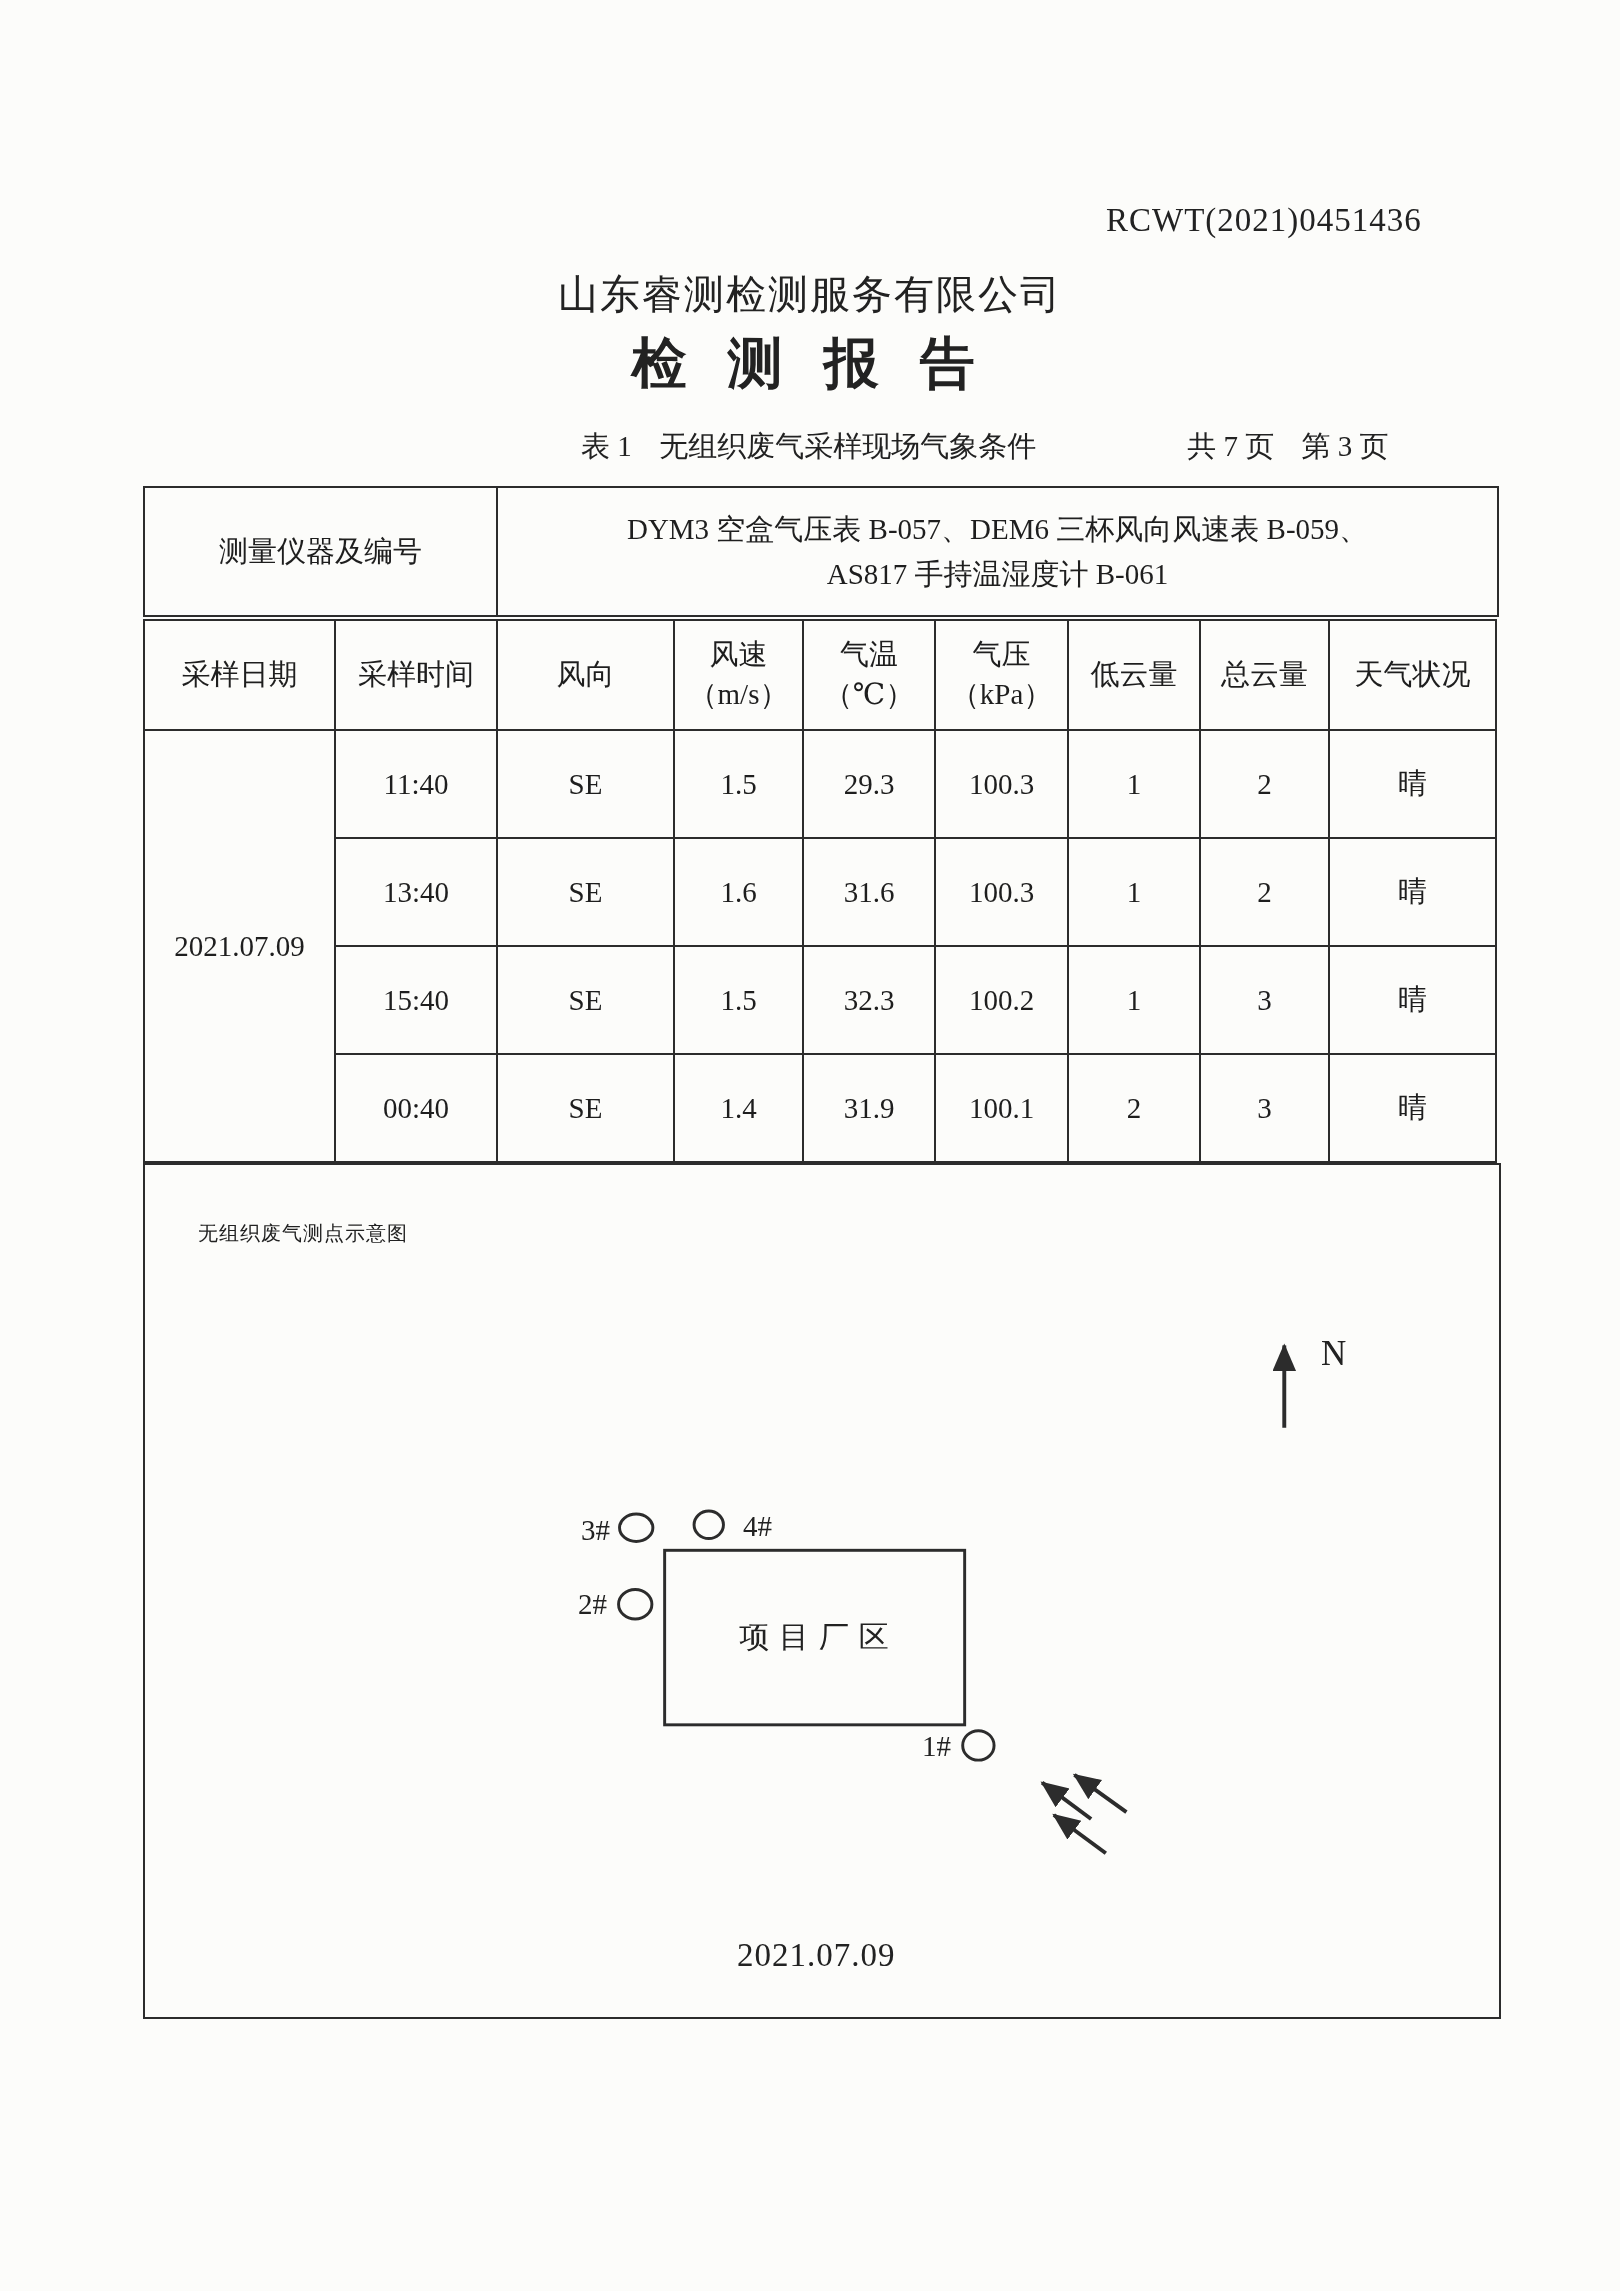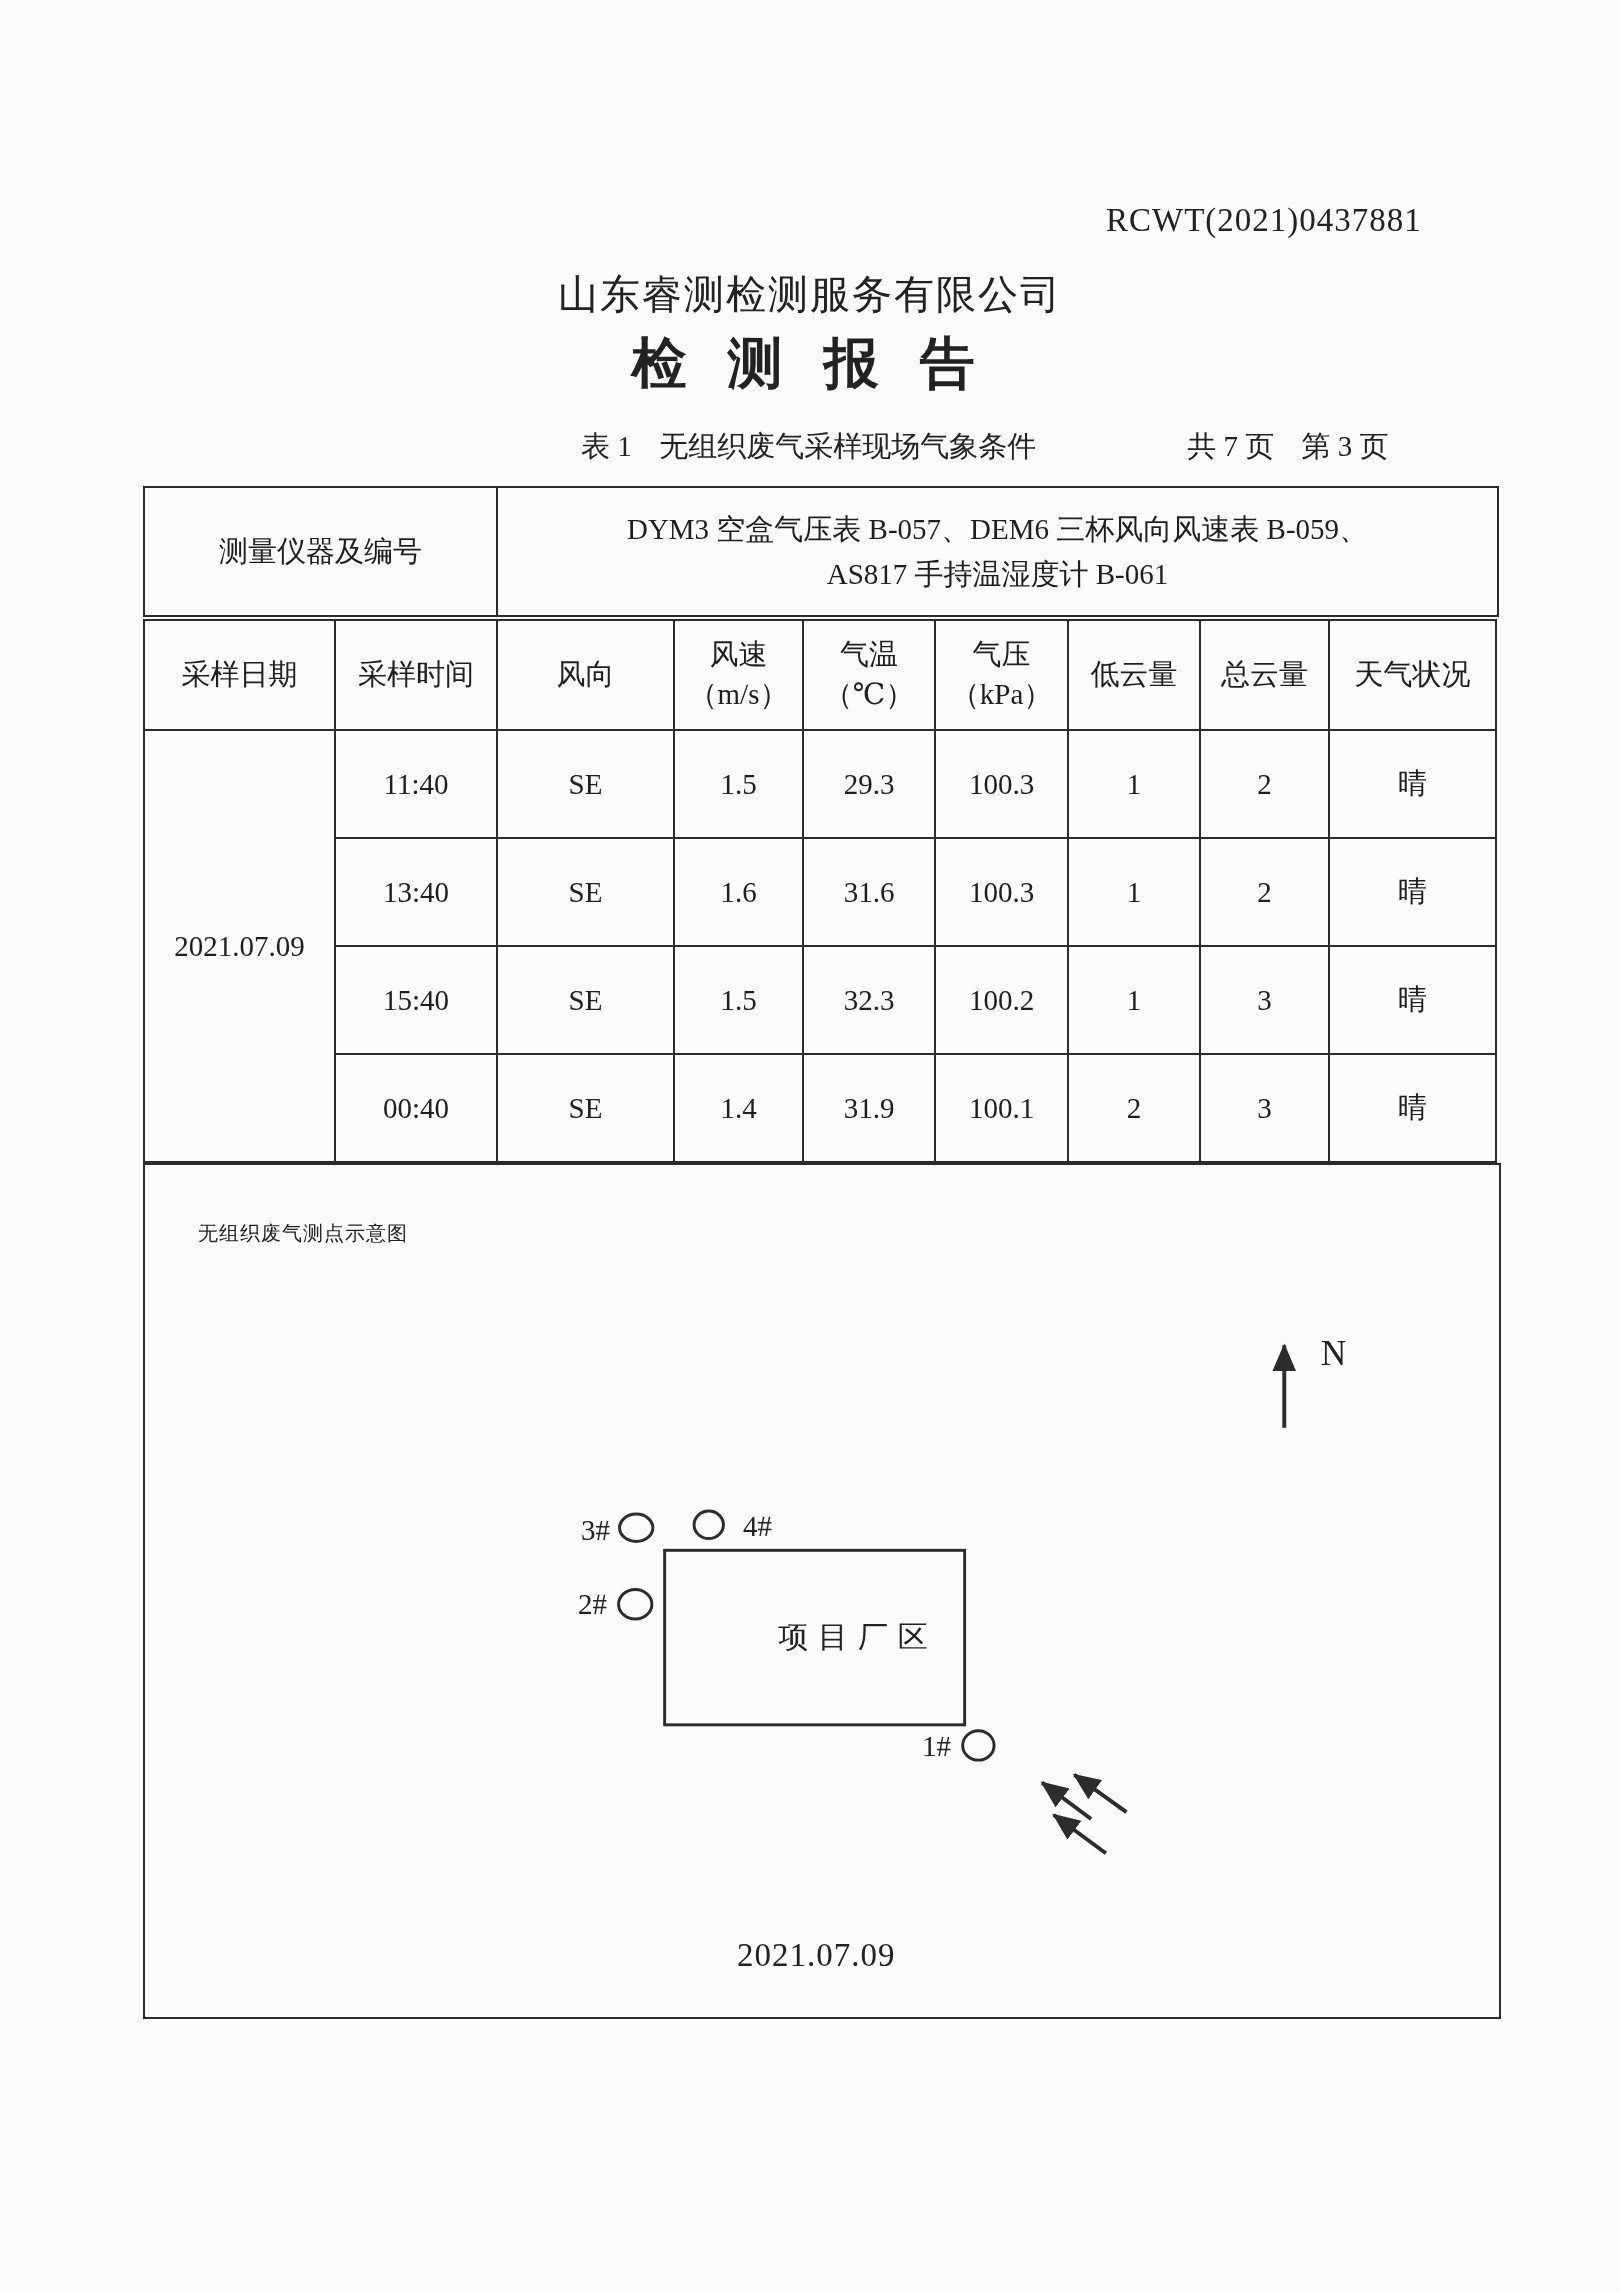--- a/index.html
+++ b/index.html
@@ -46,31 +46,31 @@
   .diagram-title { left:53px; top:55px; font-size:20px; letter-spacing:1px; }
   .north-label { left:1176px; top:169px; font-size:35px; }
   .pt-label { font-size:29px; white-space:nowrap; }
   .pt3 { left:436px; top:349px; }
   .pt4 { left:598px; top:345px; }
   .pt2 { left:433px; top:423px; }
   .pt1 { left:777px; top:565px; }
   .area-label {
     left:519px; top:385px; width:300px; height:174px;
     display:flex; align-items:center; justify-content:center;
-    font-size:30px; letter-spacing:9.8px; text-indent:9.8px;padding-left:39px;
+    font-size:30px; letter-spacing:9.8px; text-indent:9.8px;
   }
   .diagram-date { left:592px; top:772px; font-size:33px; letter-spacing:1px; }
   svg { position:absolute; left:0; top:0; }
 </style>
 </head>
 <body>
 
 <div class="page">
 
-  <div class="abs report-no">RCWT(2021)0437881</div>
+  <div class="abs report-no">RCWT(2021)0451436</div>
   <div class="abs company">山东睿测检测服务有限公司</div>
   <div class="abs title">检 测 报 告</div>
 
   <div class="abs caption">
     <span>表 1</span><span class="tbl-title">无组织废气采样现场气象条件</span><span class="pages-total">共 7 页</span><span class="page-current">第 3 页</span>
   </div>
 
   <div class="abs tables">
 
     <table class="instruments-table">

